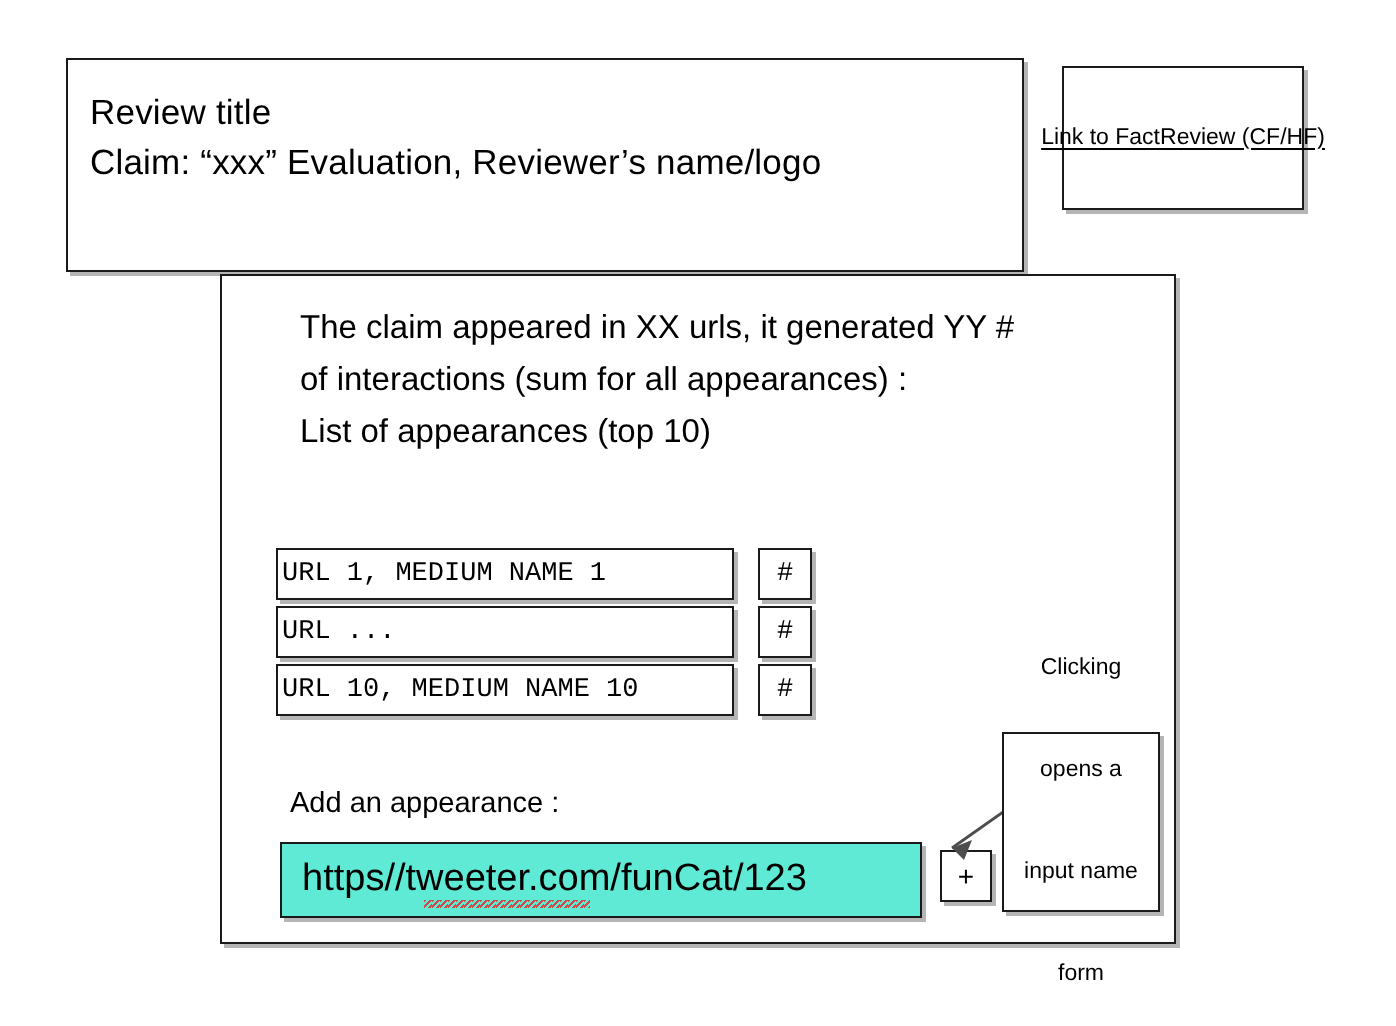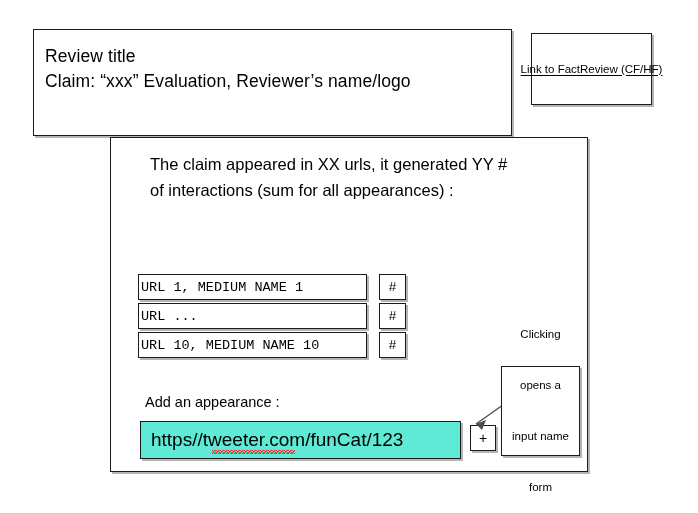--- a/index.html
+++ b/index.html
@@ -235,20 +235,21 @@
   <div class="wf-box" id="fact-link-card">
     <span class="link-line">Link to Fact</span>
     <span class="link-line">Review (CF/HF)</span>
   </div>
 
   <div class="wf-box" id="main-panel">
 
     <div id="summary-block">
       <div class="summary-line">The claim appeared in XX urls, it generated YY #</div>
       <div class="summary-line">of interactions (sum for all appearances) :</div>
+      <div class="summary-line">List of appearances (top 10)</div>
     </div>
 
     <div id="appearance-list">
 
       <div class="appearance-row">
         <div class="url-box">
           <span>URL 1, MEDIUM NAME 1</span>
         </div>
         <div class="count-box">
           <span>#</span>

